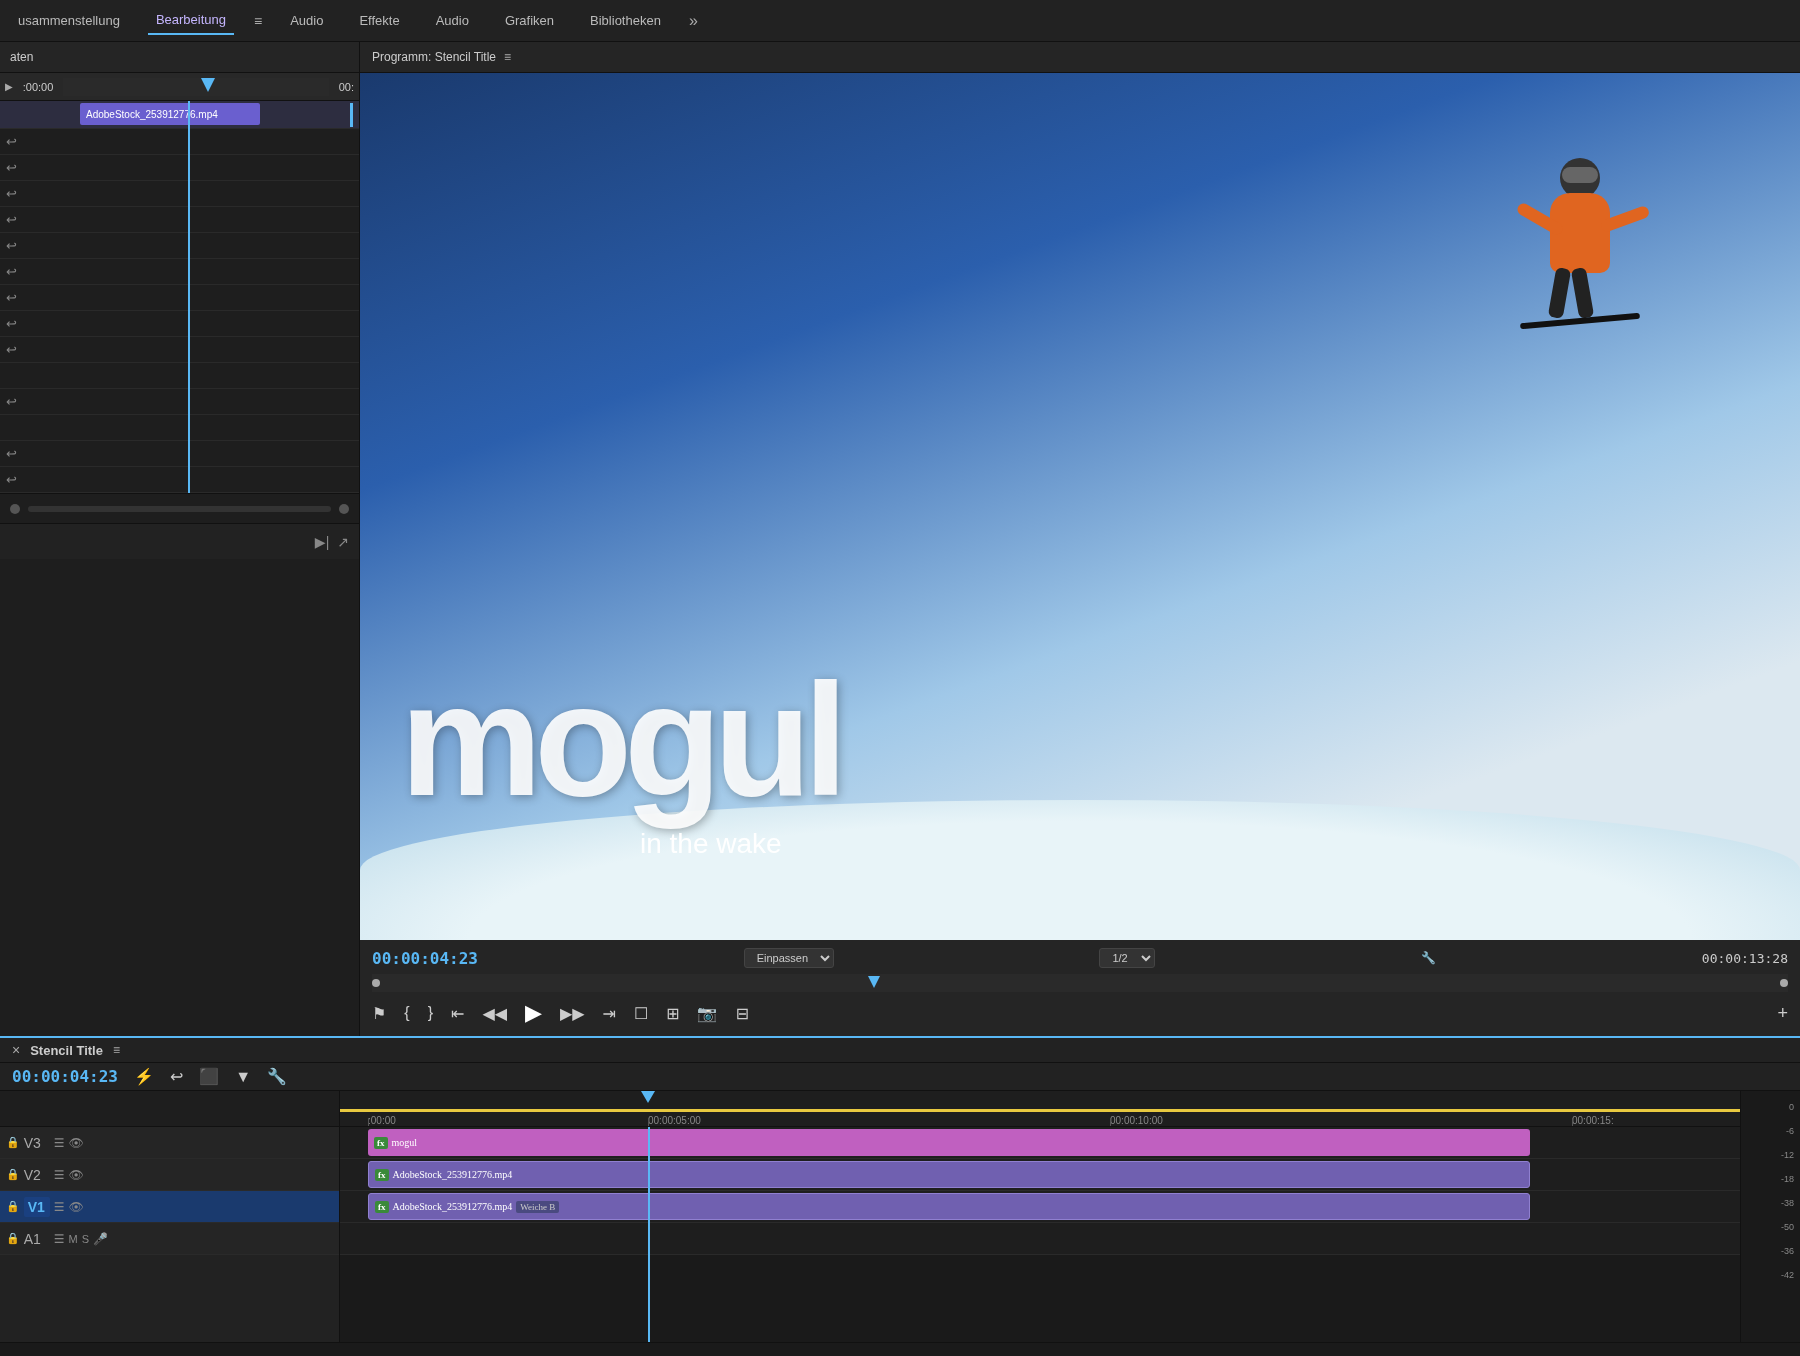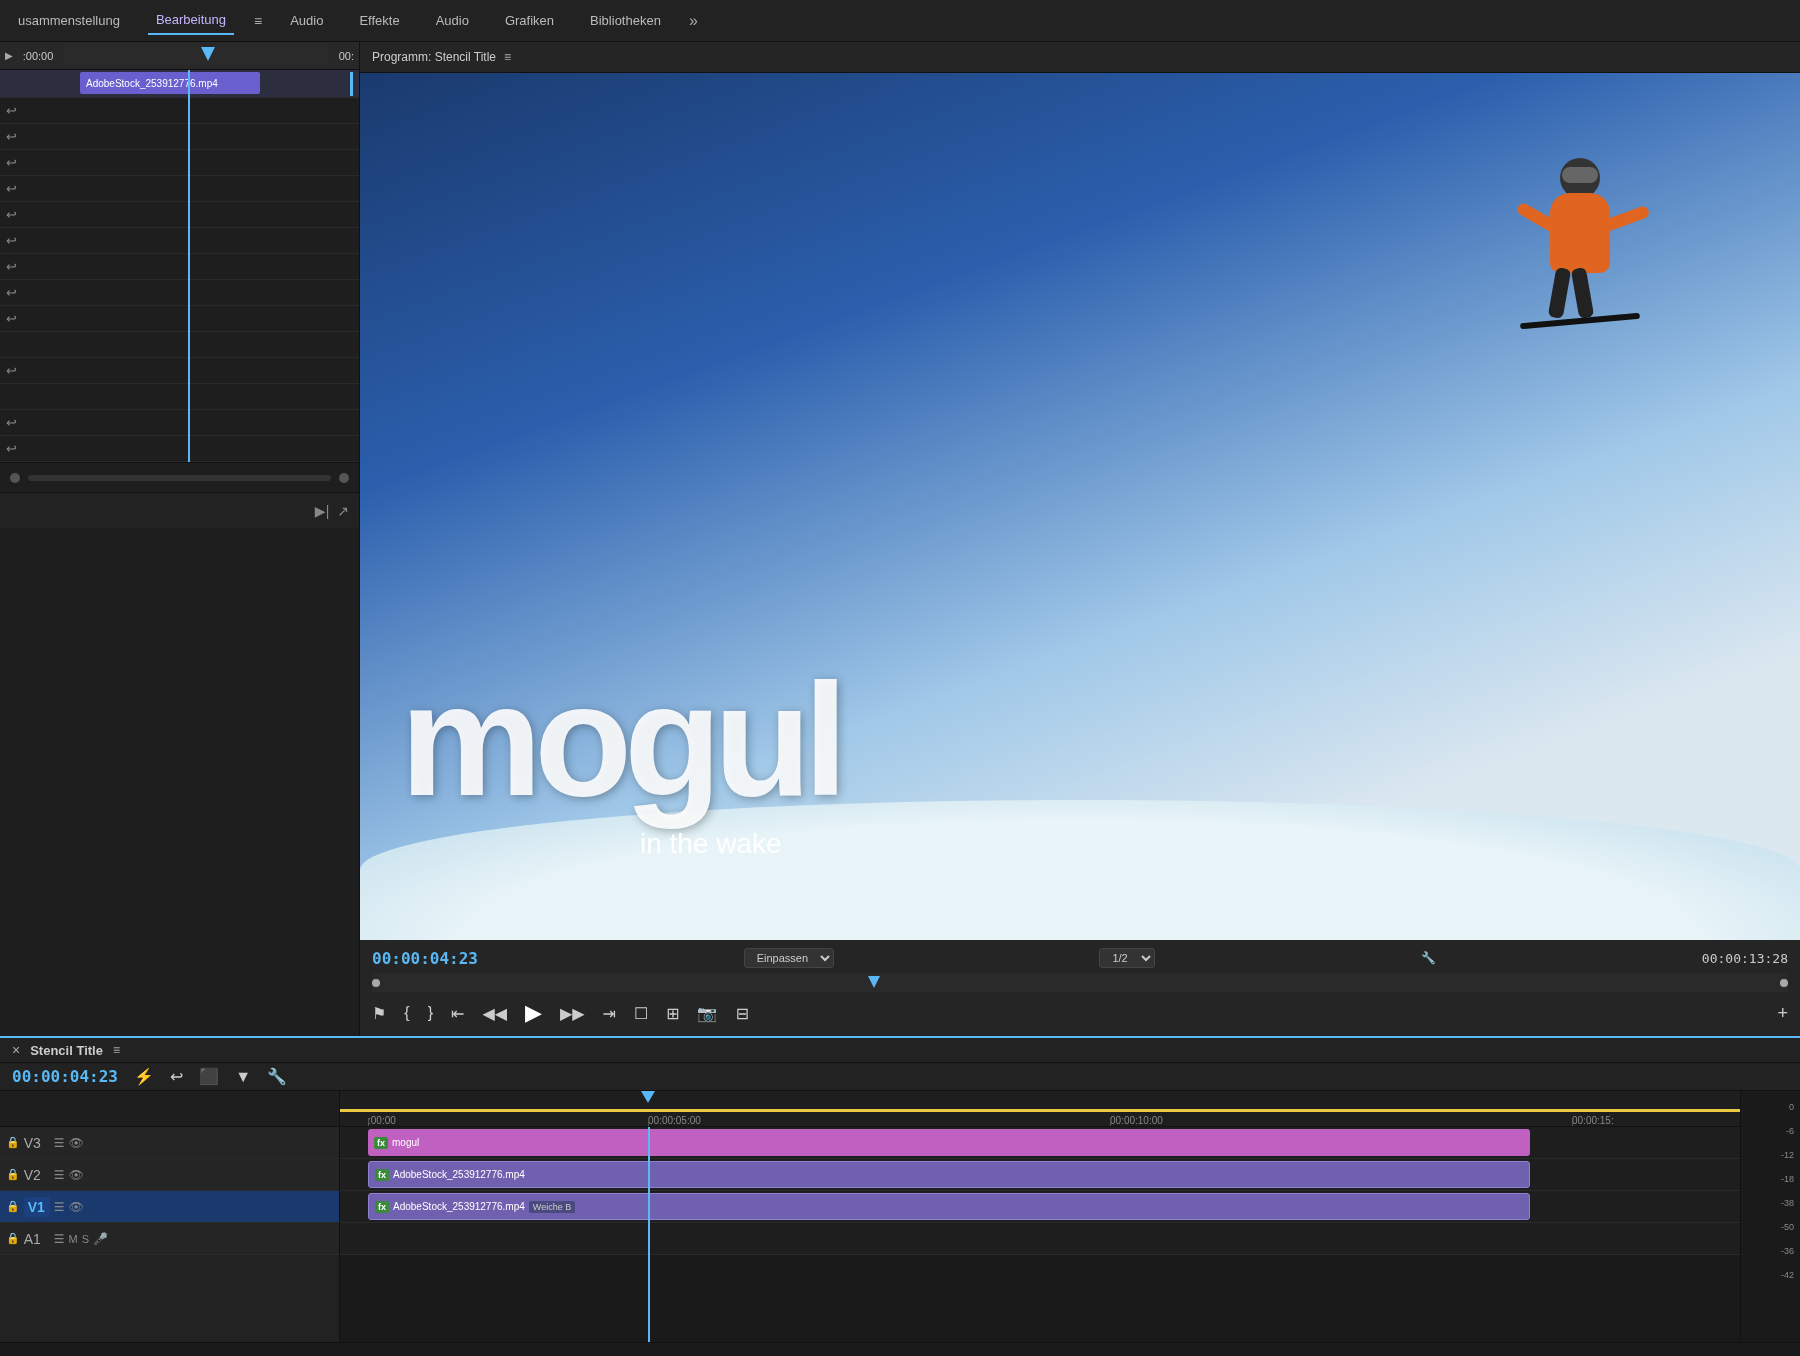--- a/index.html
+++ b/index.html
@@ -586,20 +586,21 @@
       top: 2px;
       height: 27px;
       border-radius: 3px;
       display: flex;
       align-items: center;
       padding: 0 6px;
       font-size: 10px;
       color: #fff;
       overflow: hidden;
       cursor: pointer;
+      font-family: Liberation Serif, serif;
     }
     .timeline-clip.purple {
       background: #c060c0;
     }
     .timeline-clip.dark-purple {
       background: #7060b0;
       border: 1px solid #9080d0;
     }
     .timeline-clip.dark-purple2 {
       background: #7060b0;
@@ -677,20 +678,23 @@
   <div class="top-menu-item">Effekte</div>
   <div class="top-menu-item">Audio</div>
   <div class="top-menu-item">Grafiken</div>
   <div class="top-menu-item">Bibliotheken</div>
   <div class="top-menu-more">»</div>
 </div>
 
 <div class="main-area">
 
   <div class="left-panel">
+    <div class="left-panel-header">
+      <span>aten</span>
+    </div>
     <div class="left-timeline">
 
       <div class="left-timeline-ruler">
         <span class="ruler-play-btn">▶</span>
         <span class="ruler-time">:00:00</span>
 
         <div style="position:relative;flex:1;height:18px;background:#2a2a2a;">
           <div style="position:absolute;left:52%;top:0;width:0;height:0;border-left:7px solid transparent;border-right:7px solid transparent;border-top:14px solid #59b8f5;"></div>
         </div>
         <span class="ruler-time">00:</span>

